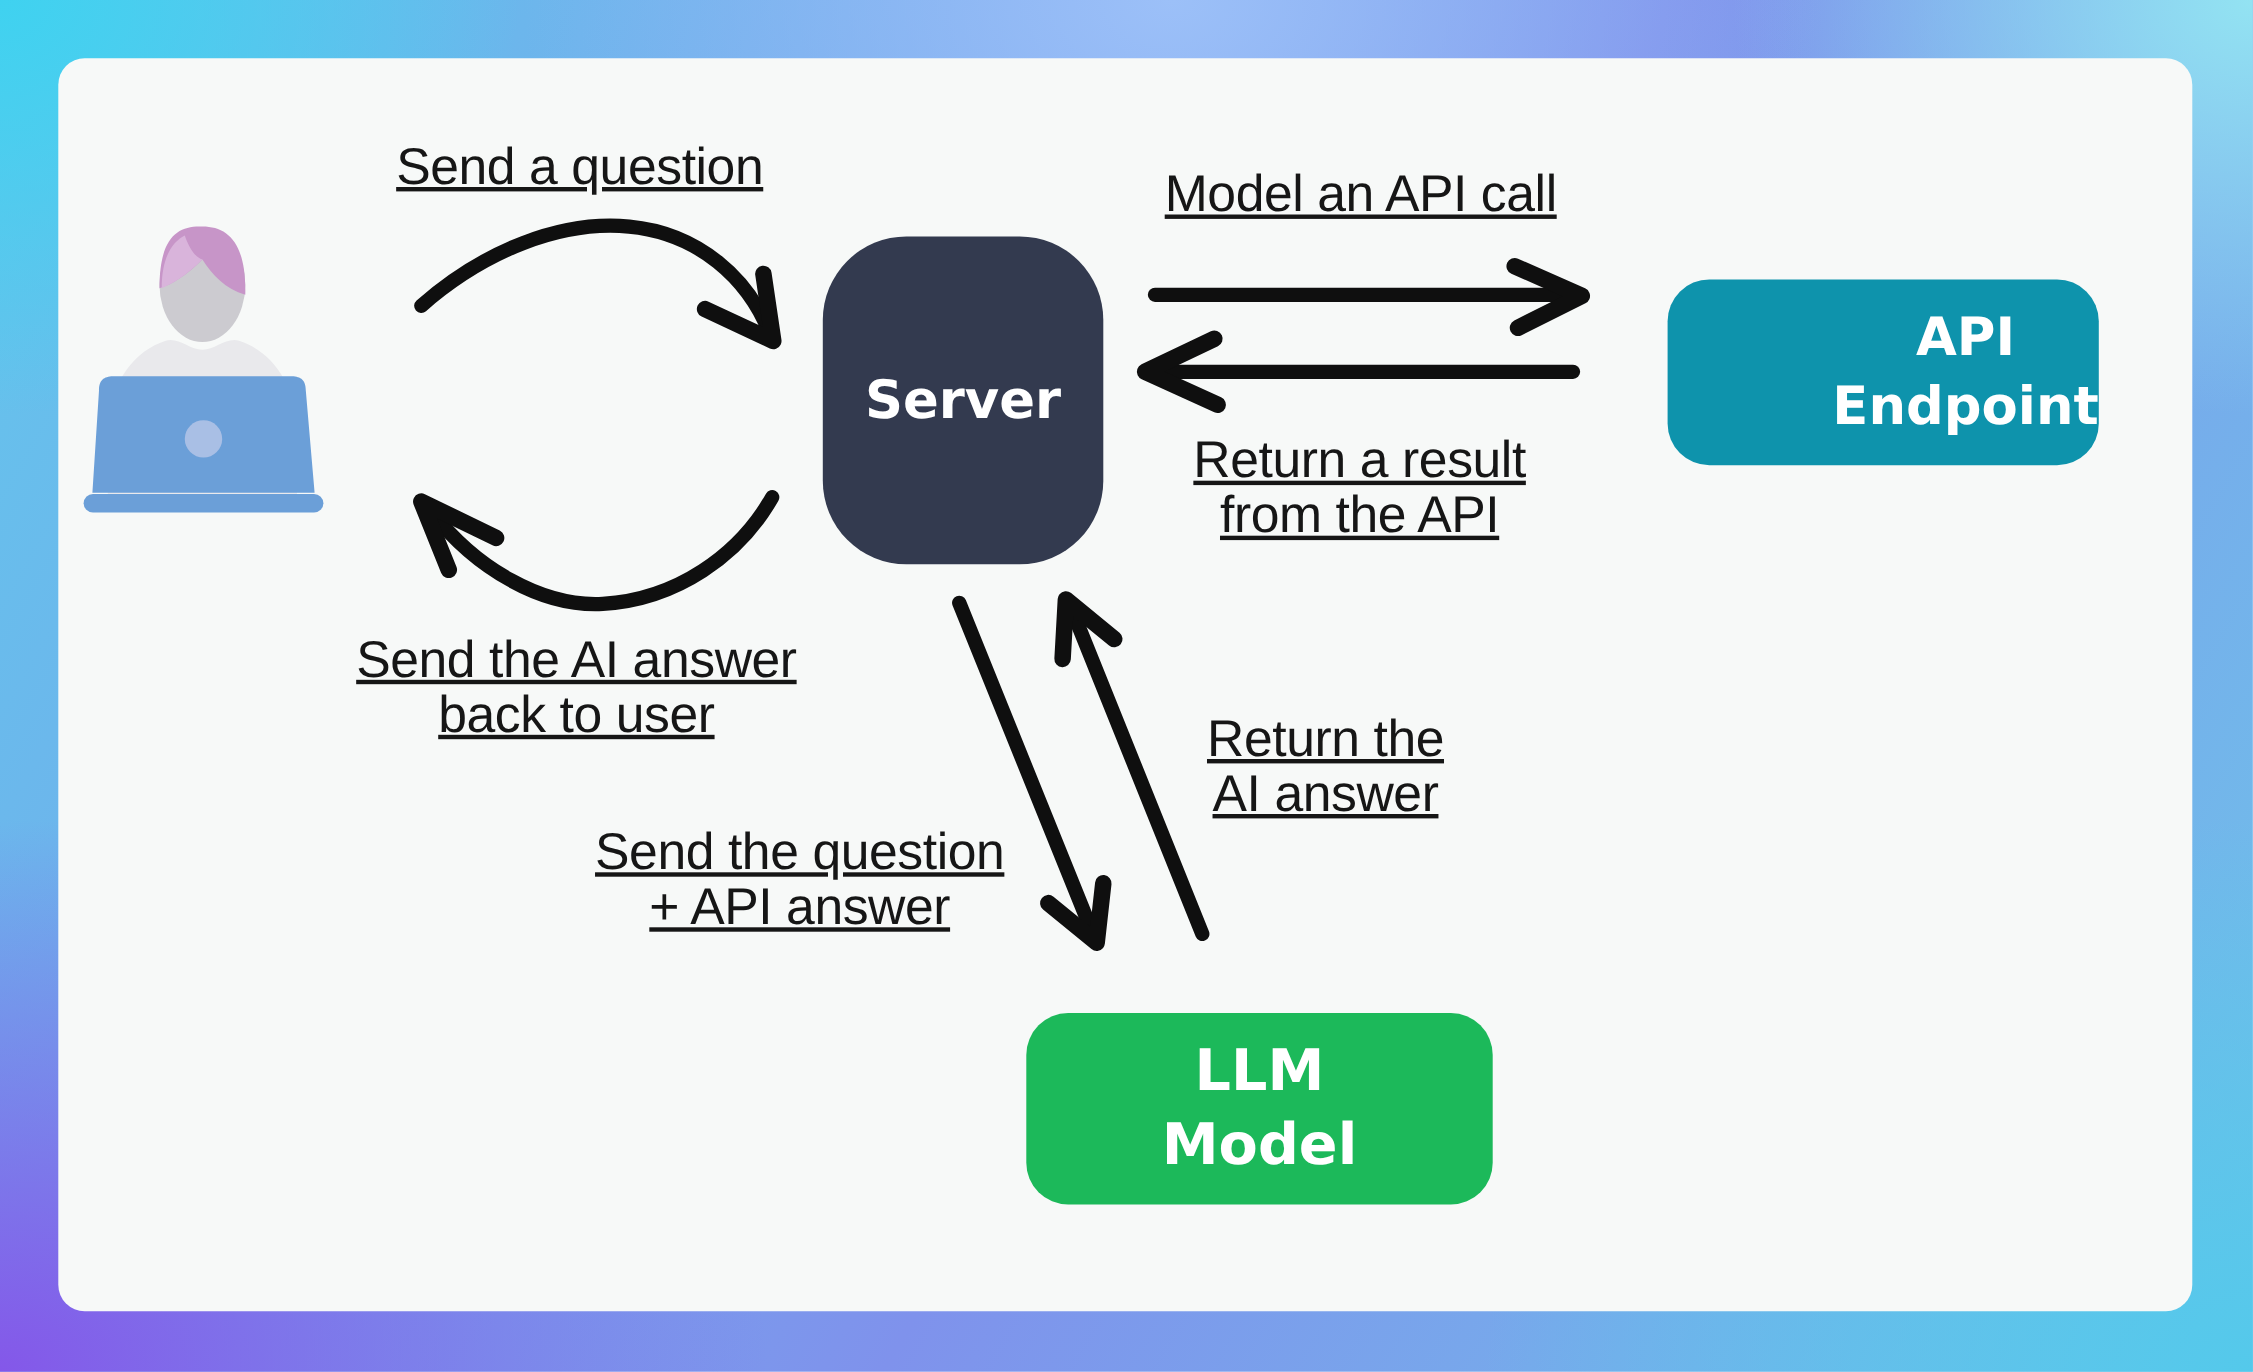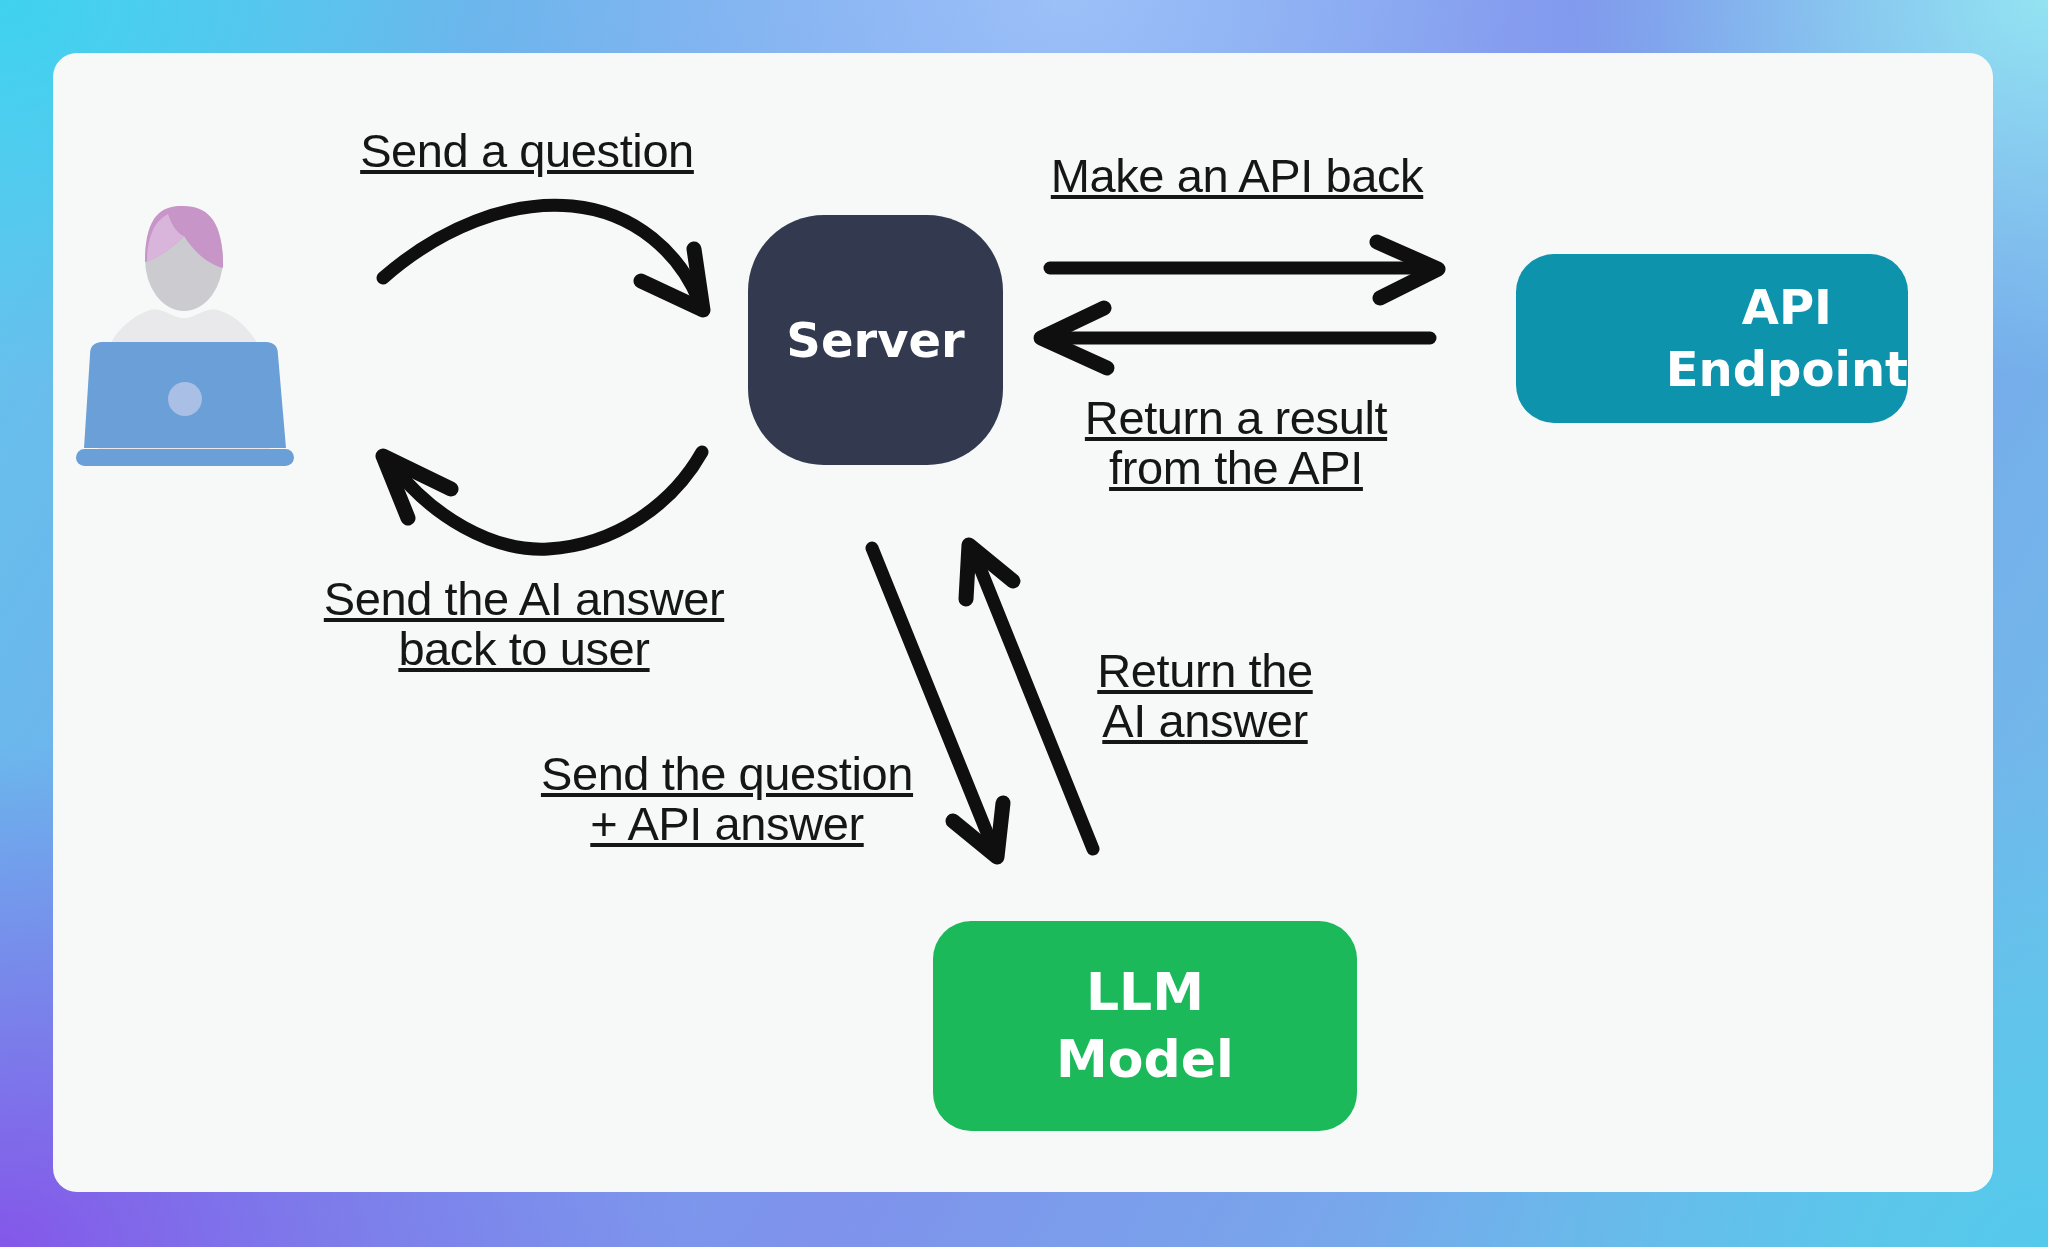--- a/index.html
+++ b/index.html
@@ -38,23 +38,23 @@
   }
   .node{
     position:absolute;
     display:flex;align-items:center;justify-content:center;
     color:#FFFFFF;
     font-family:"DejaVu Sans", sans-serif;
     font-weight:bold;
     text-align:center;
     white-space:pre-line;
   }
-  #server-node{left:748px;top:215px;width:255px;height:250px;border-radius:76px;background:#333A4F;font-size:48px;}
+  #server-node{left:748px;top:215px;width:255px;height:298px;border-radius:76px;background:#333A4F;font-size:48px;}
   #api-node{left:1516px;top:254px;width:392px;height:169px;border-radius:38px;background:#0E93AC;font-size:48px;line-height:1.28;justify-content:flex-end;}
-  #llm-node{left:933px;top:921px;width:424px;height:210px;border-radius:38px;background:#1CB95A;font-size:52px;line-height:1.28;}
+  #llm-node{left:933px;top:921px;width:424px;height:174px;border-radius:38px;background:#1CB95A;font-size:52px;line-height:1.28;}
   #lbl-send-question{left:527px;top:126px;}
   #lbl-make-api-call{left:1237px;top:151px;}
   #lbl-return-result{left:1236px;top:393px;}
   #lbl-send-answer{left:524px;top:574px;}
   #lbl-send-q-api{left:727px;top:749px;}
   #lbl-return-ai{left:1205px;top:646px;}
   .arrow{stroke:#0F0F0F;stroke-width:13;fill:none;stroke-linecap:round;stroke-linejoin:round;}
   .arrow-head{stroke:#0F0F0F;stroke-width:15;fill:none;stroke-linecap:round;stroke-linejoin:round;}
 </style>
 </head>
@@ -112,21 +112,21 @@
   <div class="node" id="api-node">
     <span>API
 Endpoint</span>
   </div>
   <div class="node" id="llm-node">
     <span>LLM
 Model</span>
   </div>
 
   <div class="edge-label" id="lbl-send-question">Send a question</div>
-  <div class="edge-label" id="lbl-make-api-call">Make an API back</div>
+  <div class="edge-label" id="lbl-make-api-call">Model an API call</div>
   <div class="edge-label" id="lbl-send-answer">Send the AI answer
 back to user</div>
   <div class="edge-label" id="lbl-return-result">Return a result
 from the API</div>
   <div class="edge-label" id="lbl-send-q-api">Send the question
 + API answer</div>
   <div class="edge-label" id="lbl-return-ai">Return the
 AI answer</div>
 </div>
 

